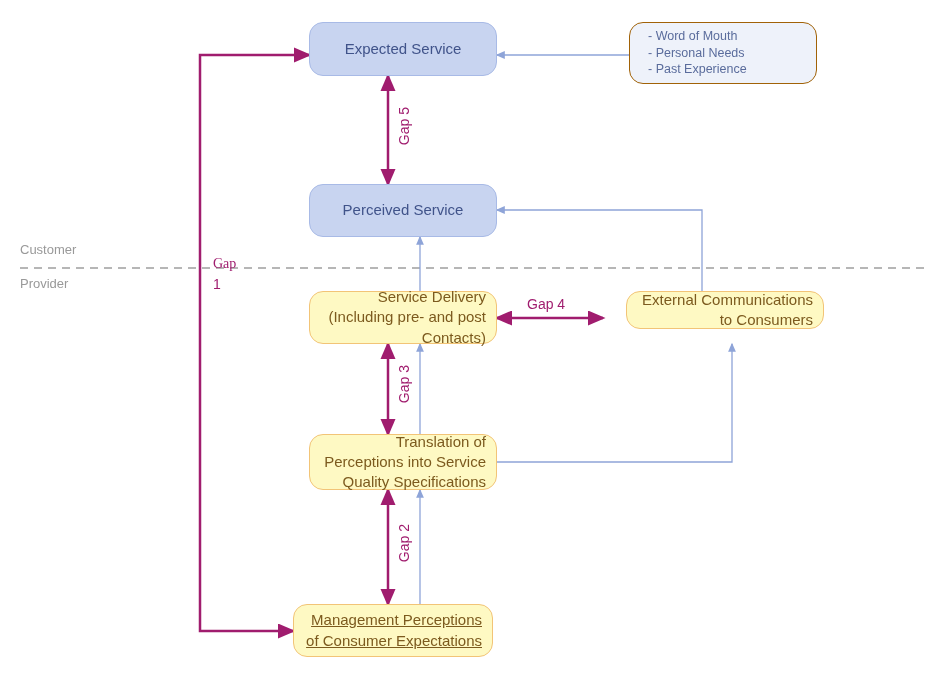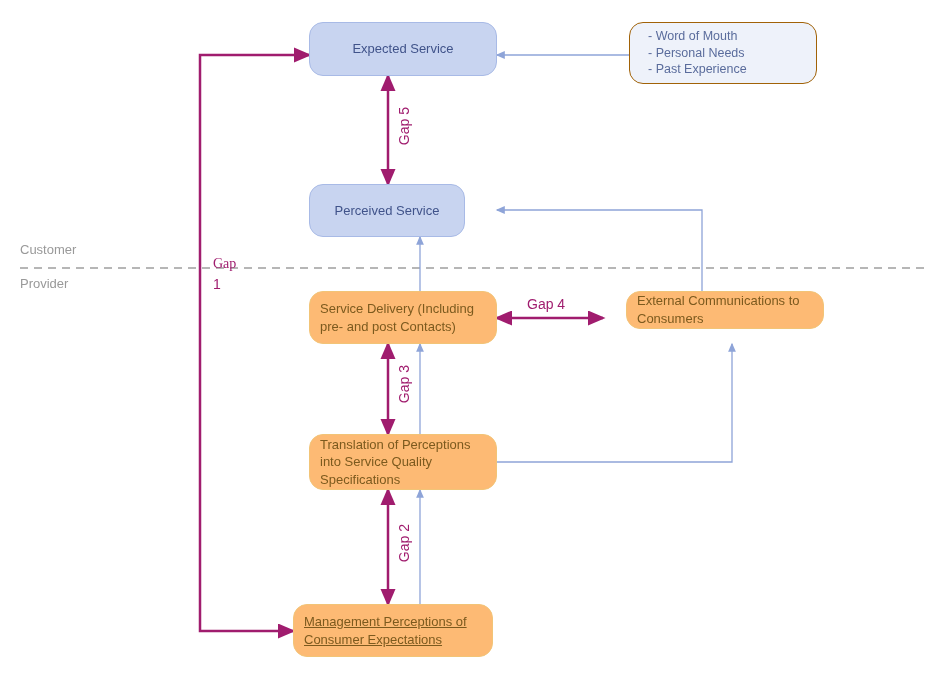--- a/index.html
+++ b/index.html
@@ -11,41 +11,41 @@
     font-family: "Helvetica Neue", Arial, sans-serif;
     position: relative;
     overflow: hidden;
   }
   .box {
     position: absolute;
     border-radius: 14px;
     display: flex;
     align-items: center;
     justify-content: center;
-    text-align: left;
-    font-size: 13px;
+    text-align: right;
+    font-size: 15px;
     line-height: 1.35;
     padding: 6px 10px;
     box-sizing: border-box;
   }
   .box.blue {
     background: #c8d4f0;
     border: 1px solid #a8bae6;
     color: #40538a;
   }
   .box.blue-light {
     background: #eef2fa;
     border: 1px solid #a16207;
     color: #5a6c9c;
     text-align: left;
     padding-left: 18px;
     justify-content: flex-start;
   }
   .box.orange {
-    background: #fdba74;
+    background: #fef9c3;
     border: 1px solid #f2c477;
     color: #7c5a1e;
   }
   .zone-label {
     position: absolute;
     color: #999999;
     font-size: 13px;
   }
   svg.overlay {
     position: absolute;
@@ -114,21 +114,21 @@
 </div>
 
 <div class="box blue-light" style="left:629px; top:22px; width:188px; height:62px; font-size:12.5px;">
   <div>
     <div>- Word of Mouth</div>
     <div>- Personal Needs</div>
     <div>- Past Experience</div>
   </div>
 </div>
 
-<div class="box blue" style="left:309px; top:184px; width:156px; height:53px;">
+<div class="box blue" style="left:309px; top:184px; width:188px; height:53px;">
   <span>Perceived Service</span>
 </div>
 
 <div class="box orange" style="left:309px; top:291px; width:188px; height:53px;">
   <span>Service Delivery (Including pre- and post Contacts)</span>
 </div>
 
 <div class="box orange" style="left:603px; top:291px; width:198px; height:38px;margin-left:23px;">
   <span>External Communications to Consumers</span>
 </div>

